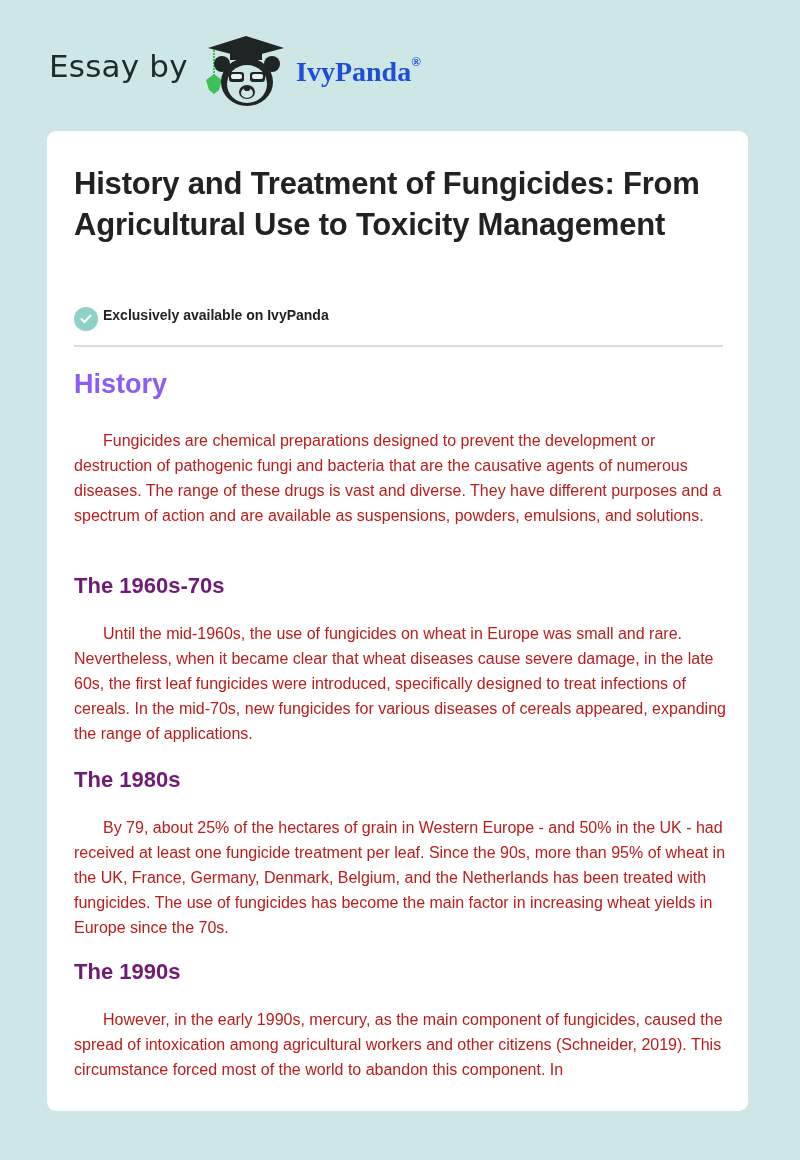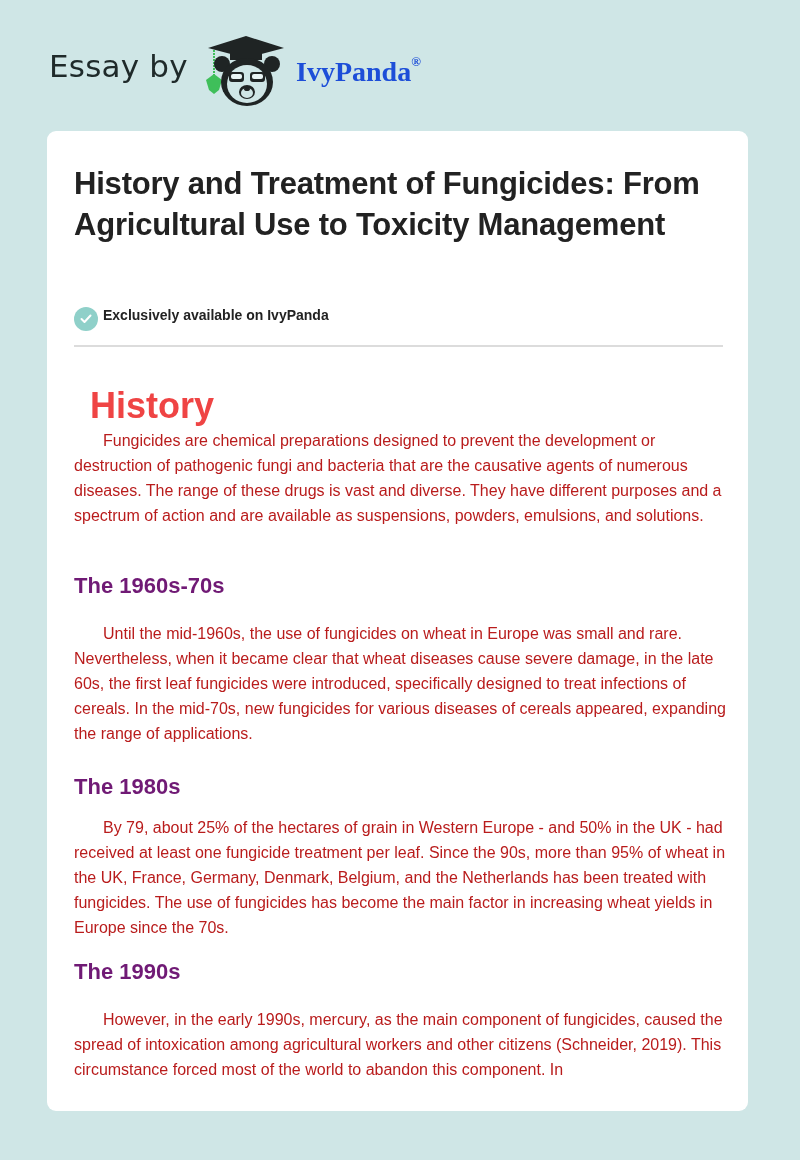--- a/index.html
+++ b/index.html
@@ -43,22 +43,22 @@
   }
   .check-icon {
     width: 24px; height: 24px; border-radius: 50%; background: #8fd0c9;
     display: flex; align-items: center; justify-content: center; margin-right: 5px;
   }
   .badge-text { font-size: 14px; font-weight: bold; color: #222; }
   .divider {
     position: absolute; top: 214px; left: 0; width: 649px; height: 2px; background: #dcdcdc;
   }
   .h2 {
-    position: absolute; left: 0; margin: 16px;
-    font-size: 36px; font-weight: bold; color: #ef4444;
+    position: absolute; left: 0; margin: 0;
+    font-size: 27px; font-weight: bold; color: #8b5cf6;
   }
   .h3 {
     position: absolute; left: 0; margin: 0;
     font-size: 22px; font-weight: bold; color: #701a75;
   }
   .para {
     position: absolute; left: 0; width: 652px; margin: 0;
     font-size: 16px; line-height: 25px; color: #b91c1c; text-indent: 29px;
   }
 </style>
@@ -109,19 +109,19 @@
     </div>
 
     <div class="divider"></div>
 
     <h2 class="h2" style="top:238px;">History</h2>
     <p class="para" style="top:297px;">Fungicides are chemical preparations designed to prevent the development or destruction of pathogenic fungi and bacteria that are the causative agents of numerous diseases. The range of these drugs is vast and diverse. They have different purposes and a spectrum of action and are available as suspensions, powders, emulsions, and solutions.</p>
 
     <h3 class="h3" style="top:442px;">The 1960s-70s</h3>
     <p class="para" style="top:490px;">Until the mid-1960s, the use of fungicides on wheat in Europe was small and rare. Nevertheless, when it became clear that wheat diseases cause severe damage, in the late 60s, the first leaf fungicides were introduced, specifically designed to treat infections of cereals. In the mid-70s, new fungicides for various diseases of cereals appeared, expanding the range of applications.</p>
 
-    <h3 class="h3" style="top:636px;margin-top:7px;">The 1980s</h3>
+    <h3 class="h3" style="top:636px;">The 1980s</h3>
     <p class="para" style="top:684px;">By 79, about 25% of the hectares of grain in Western Europe - and 50% in the UK - had received at least one fungicide treatment per leaf. Since the 90s, more than 95% of wheat in the UK, France, Germany, Denmark, Belgium, and the Netherlands has been treated with fungicides. The use of fungicides has become the main factor in increasing wheat yields in Europe since the 70s.</p>
 
     <h3 class="h3" style="top:828px;">The 1990s</h3>
     <p class="para" style="top:876px;">However, in the early 1990s, mercury, as the main component of fungicides, caused the spread of intoxication among agricultural workers and other citizens (Schneider, 2019). This circumstance forced most of the world to abandon this component. In</p>
   </div>
 </div>
 
 </body></html>

